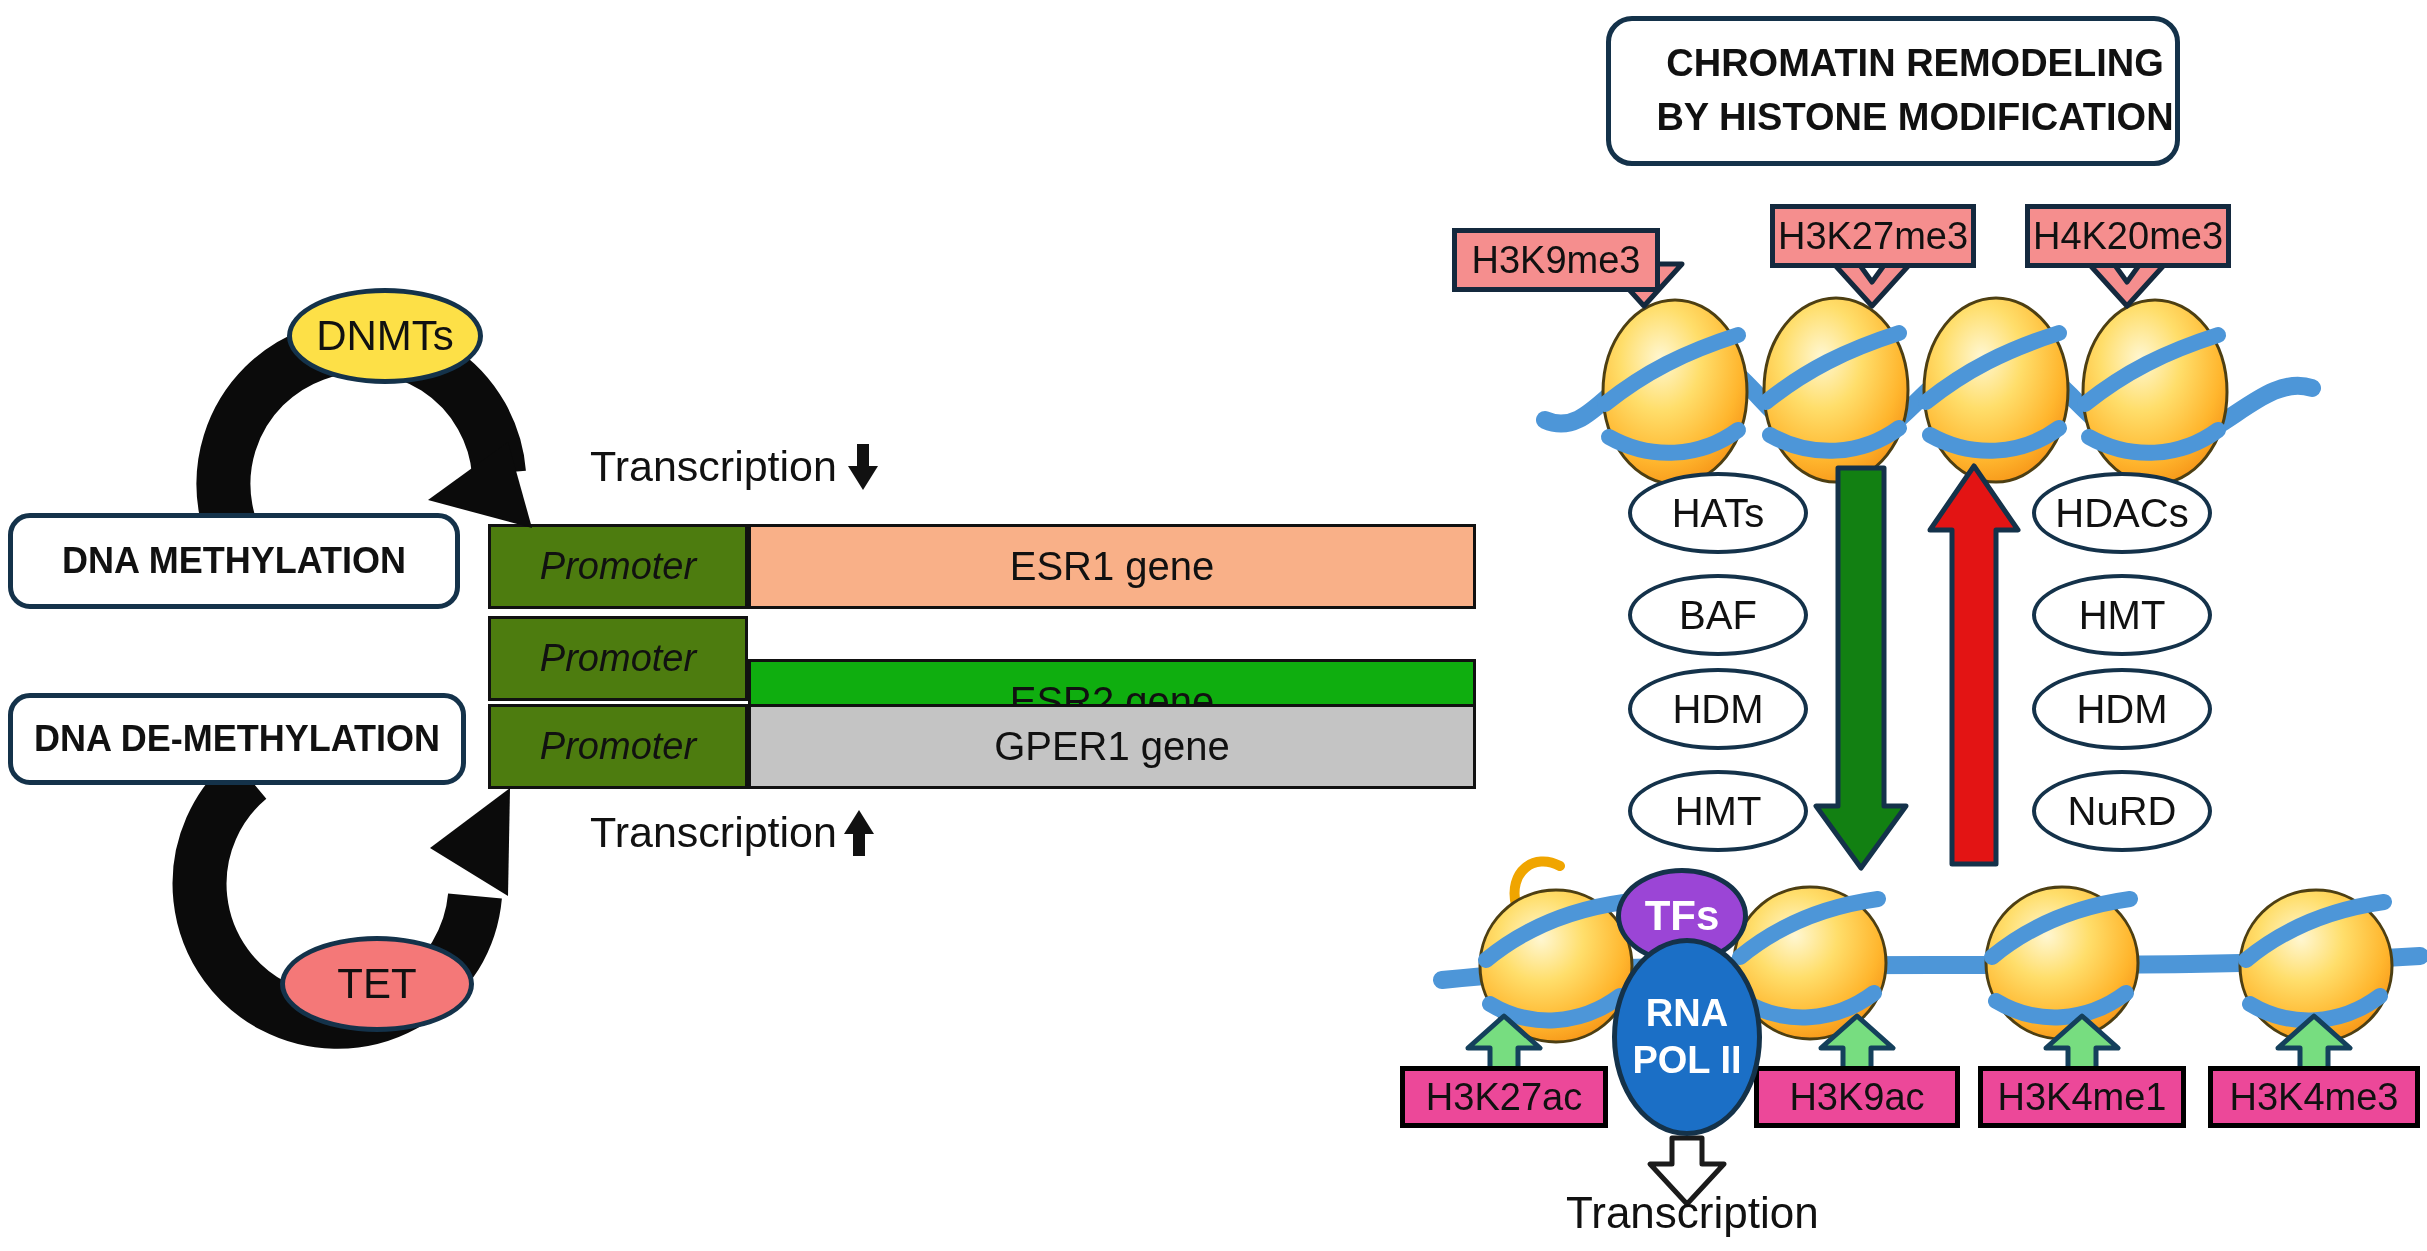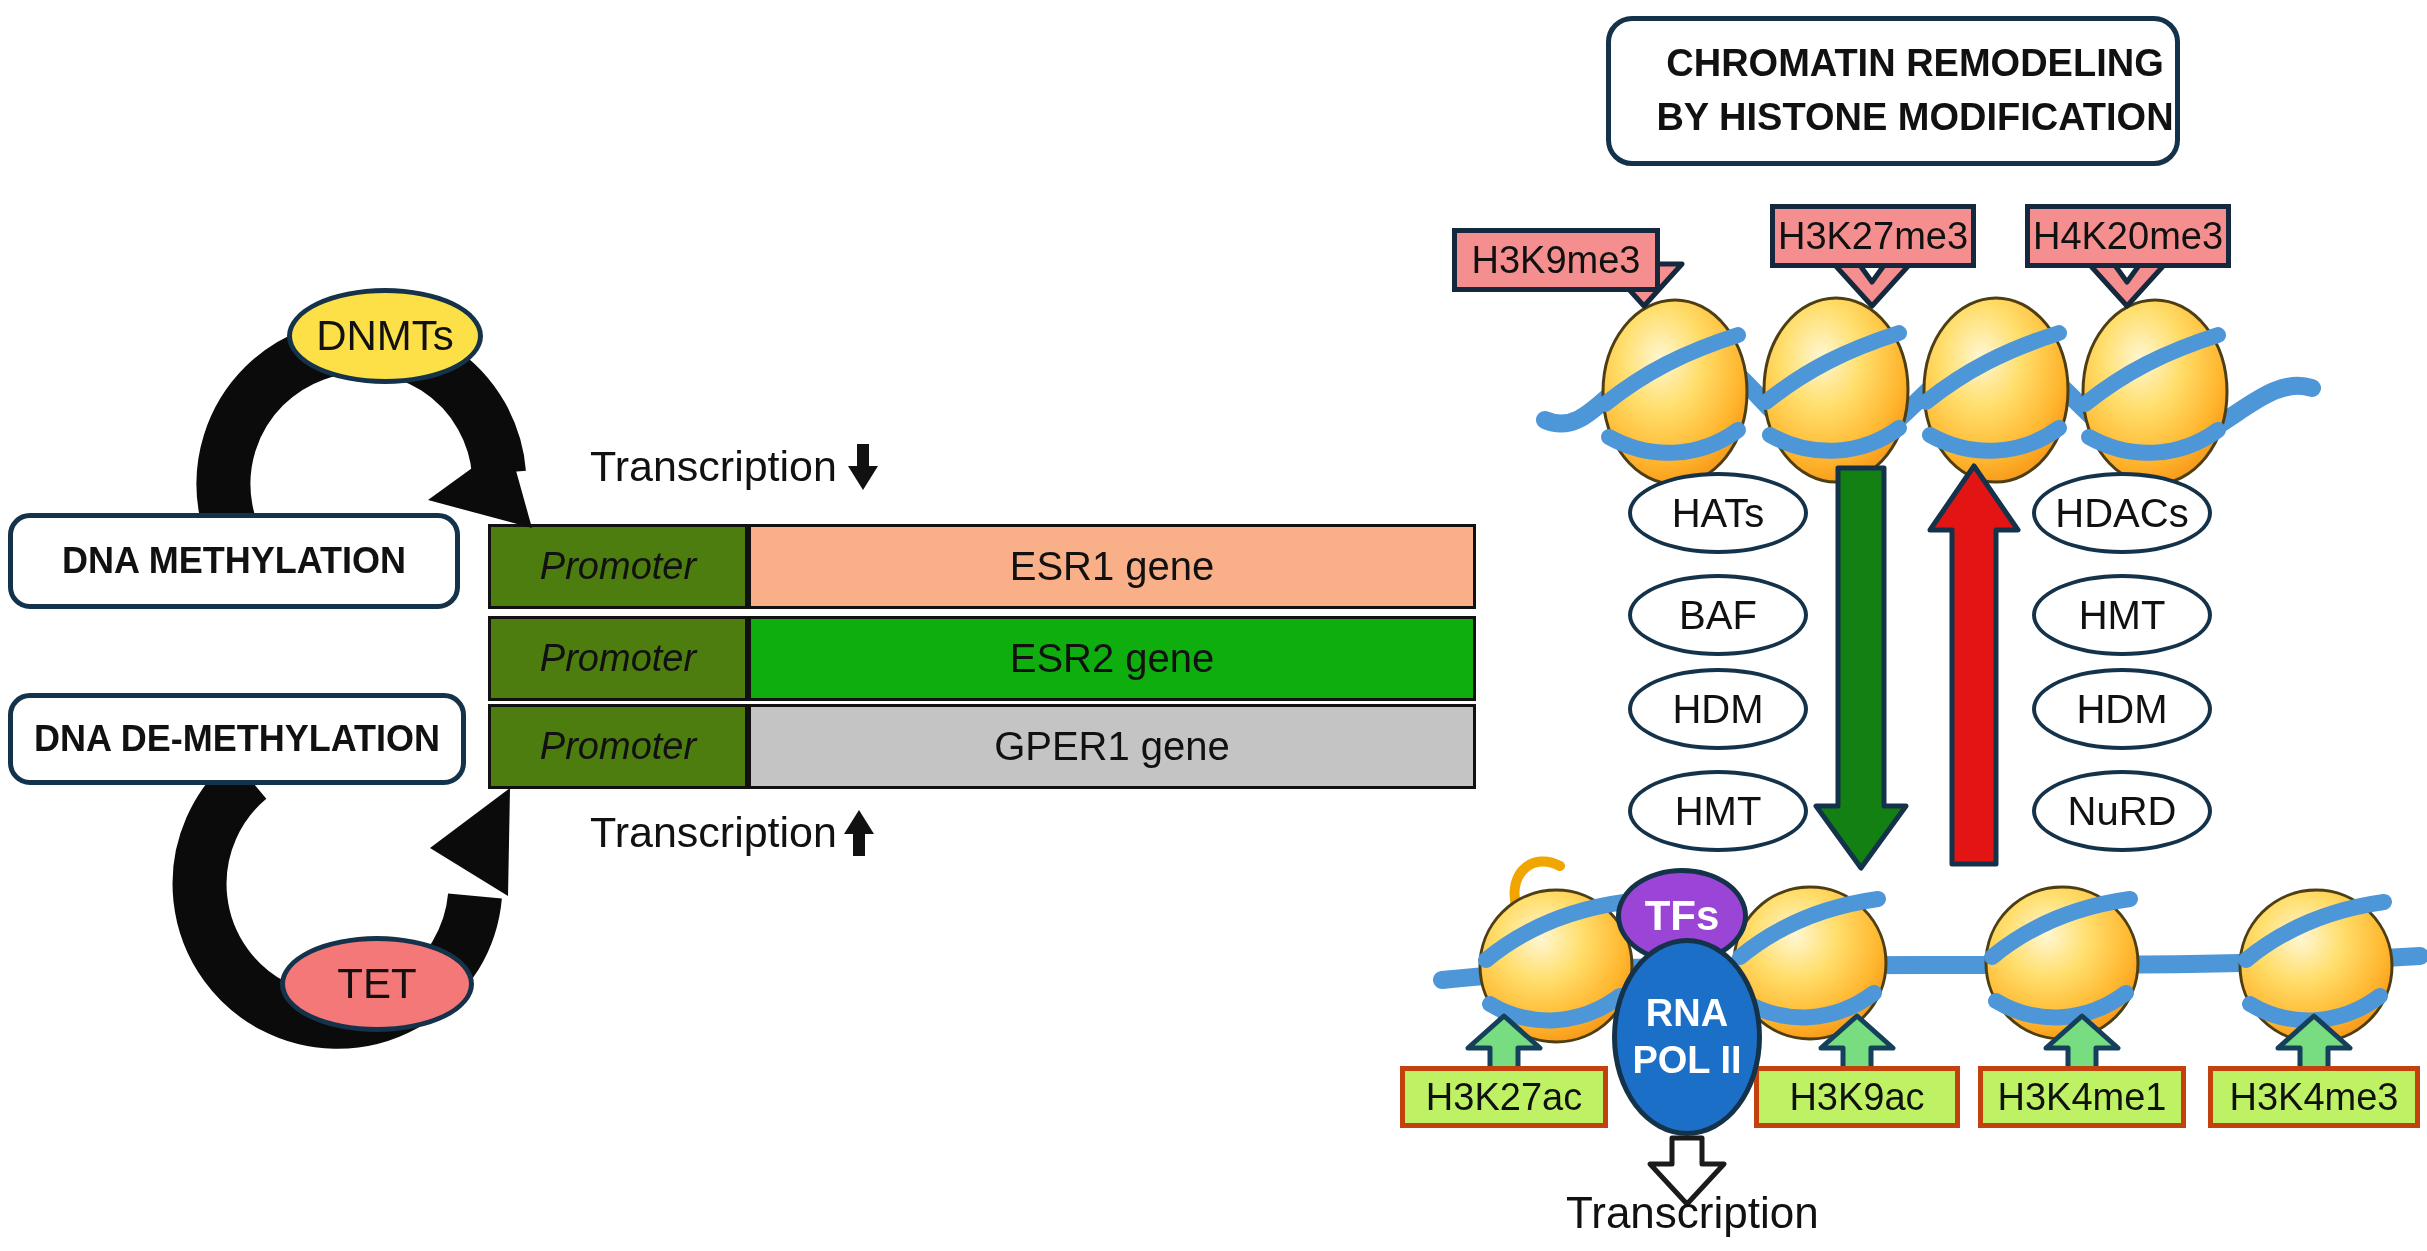--- a/index.html
+++ b/index.html
@@ -6,28 +6,28 @@
   #canvas{
     position:relative;width:2427px;height:1251px;background:#ffffff;overflow:hidden;
     font-family:"Liberation Sans", sans-serif;color:#111;
   }
   #art{position:absolute;left:0;top:0;z-index:1;}
   .abs{position:absolute;z-index:2;box-sizing:border-box;}
   .flexc{display:flex;align-items:center;justify-content:center;text-align:center;}
   .ellipse{border-radius:50%;border:5px solid #14324A;}
   .whitebox{background:#fff;border:5px solid #14324A;border-radius:22px;font-weight:bold;}
   .pinklabel{background:#F58E8E;border:5px solid #14293E;font-size:38px;}
-  .greenlabel{background:#bef264;border:5px solid #c2410c;font-size:38px;}
+  .greenlabel{background:#ec4899;border:5px solid #000000;font-size:38px;}
   .enz{background:#fff;width:180px;height:82px;font-size:40px;border-width:4px;}
   .generow{position:absolute;display:flex;}
   .promoter{width:254px;height:79px;background:#4d7c0f;border:3px solid #111;
     font-style:italic;font-size:38px;}
   .gene{width:722px;height:79px;border:3px solid #111;font-size:40px;}
   .gene-esr1{background:#F9B088;}
-  .gene-esr2{background:#0FAE0F;}
+  .gene-esr2{background:#0FAE0F;margin-top:43px;}
   .gene-gper1{background:#C4C4C4;}
   .transc{font-size:43px;display:flex;align-items:center;gap:10px;}
   .transc svg{display:block;}
   .titlebox{background:#fff;border:5px solid #14324A;border-radius:26px;
     font-weight:bold;font-size:38px;line-height:1.42;}
   .wtext{color:#fff;font-weight:bold;}
 </style>
 </head>
 <body>
 

